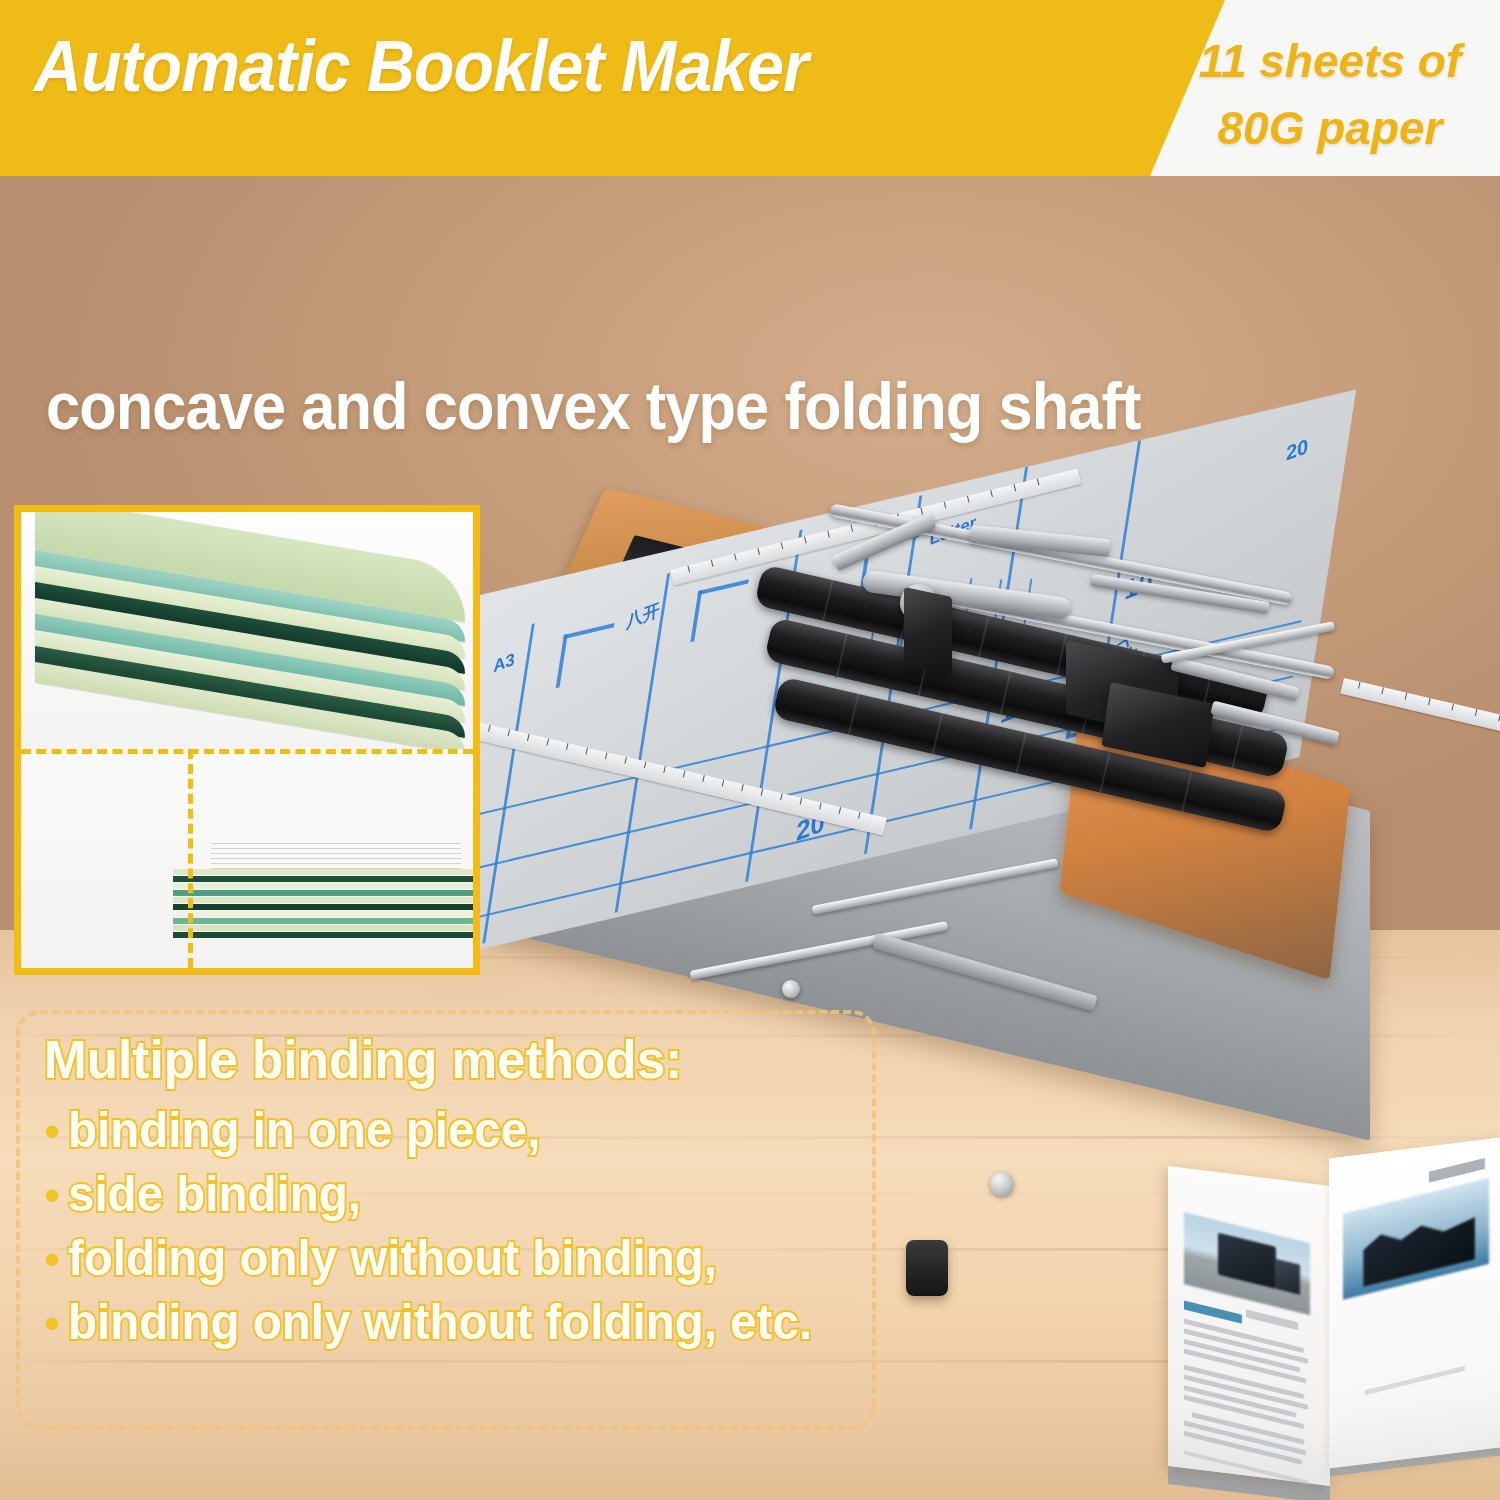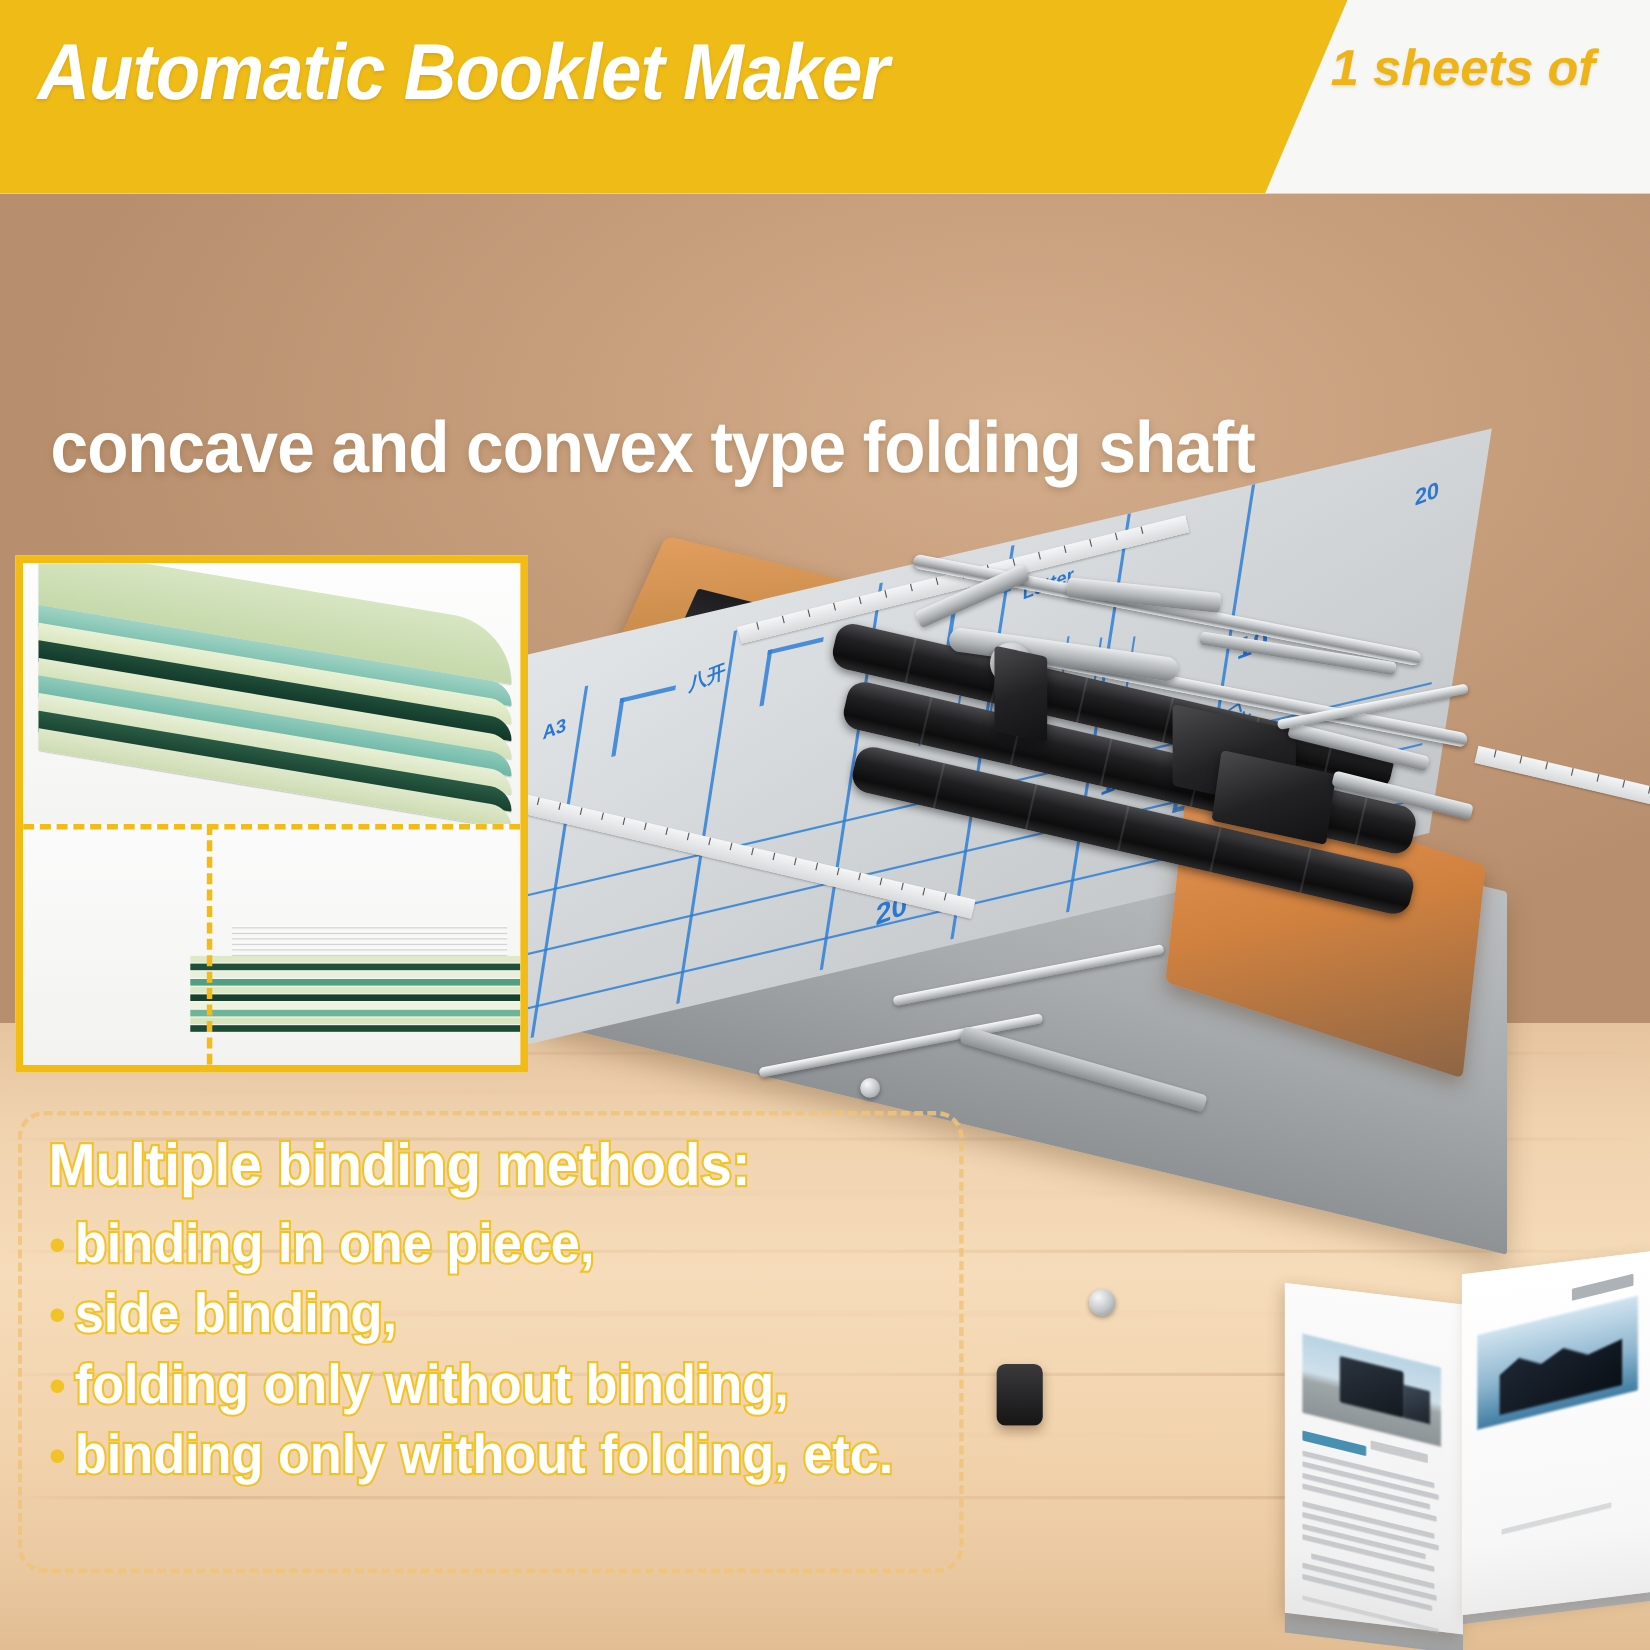--- a/index.html
+++ b/index.html
@@ -485,21 +485,22 @@
     <div class="knob" style="left:520px; top:672px; width:24px; height:24px;"></div>
 
     <div class="foot" style="left:436px; top:740px;"></div>
   </div>
 
   <div class="header">
     <div class="header-white"></div>
     <div class="header-yellow"></div>
     <div class="header-title">Automatic Booklet Maker</div>
     <div class="header-side">
-      <div>1 sheets of</div>
+      <div>11 sheets of</div>
+      <div>80G paper</div>
     </div>
   </div>
 
   <div class="sub-headline">concave and convex type folding shaft</div>
 
   <div class="inset">
     <div class="inset-top">
       <div class="fan-wrap">
         <div class="fan-sheet" style="top:10px;  background:linear-gradient(to bottom,#d7e6c2,#c5d9ab); height:54px; border-radius:2px 70px 2px 2px;"></div>
         <div class="fan-sheet" style="top:64px;  background:linear-gradient(to bottom,#9fd3c4,#7cbfae);"></div>

